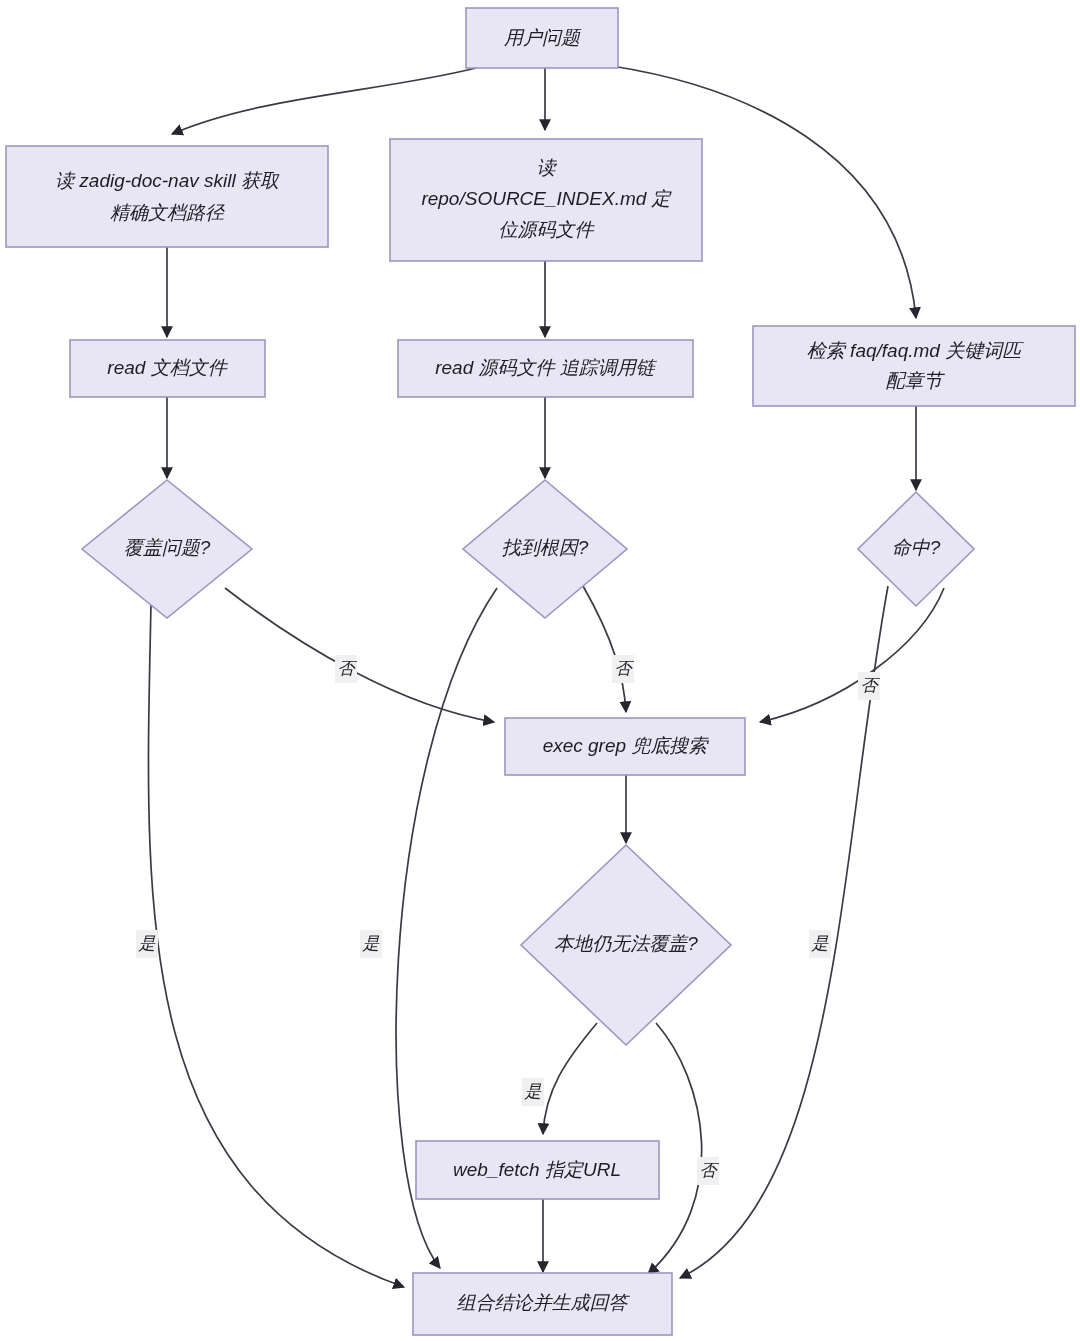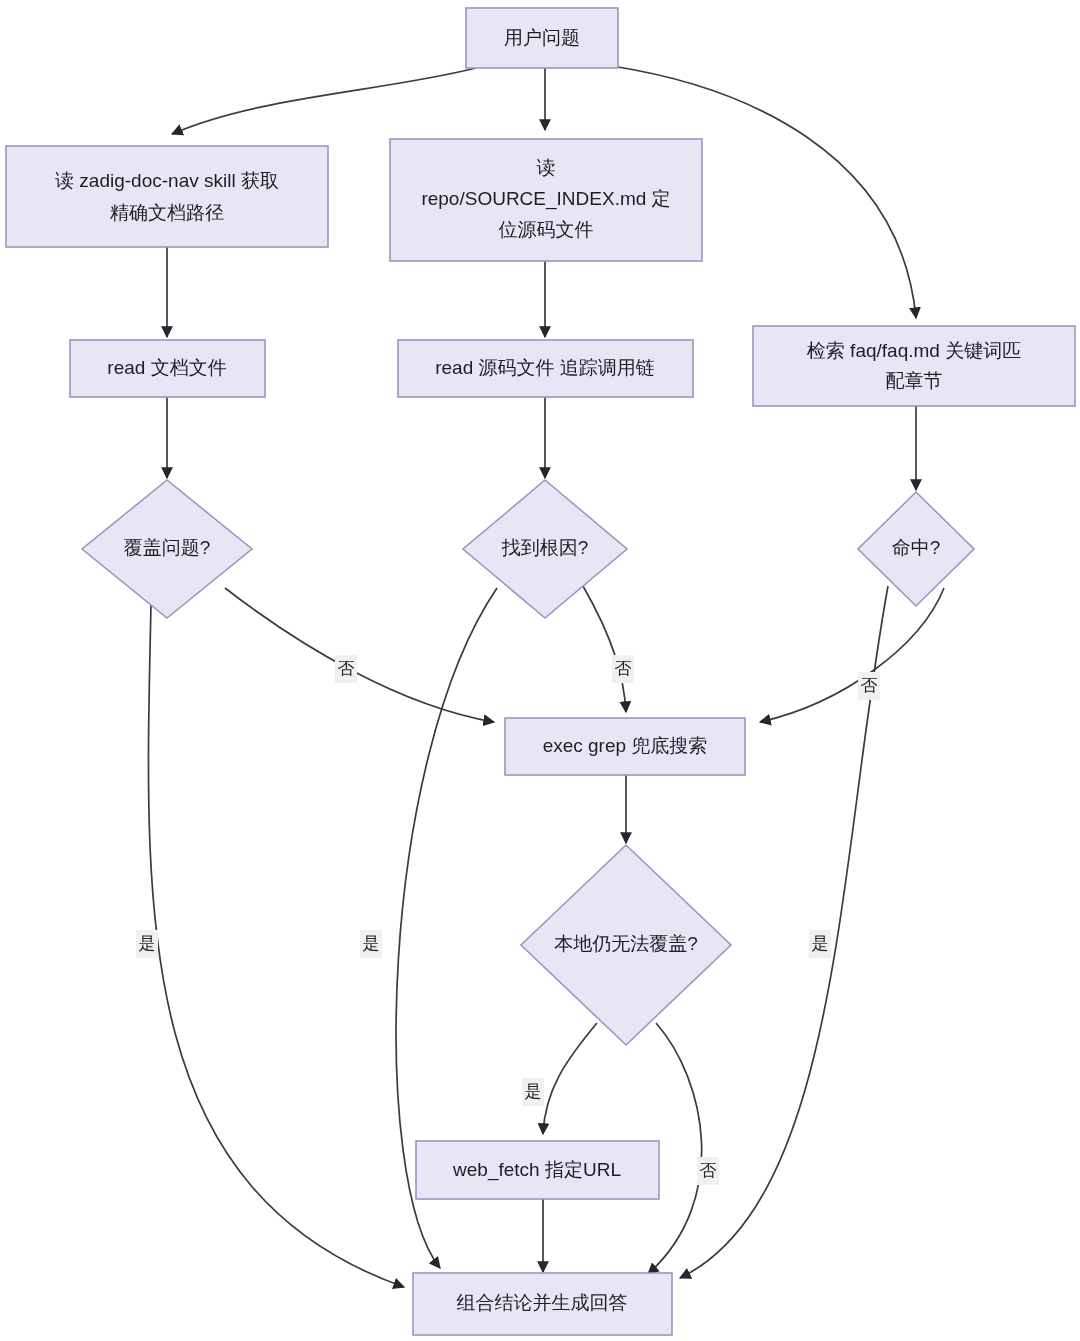--- a/index.html
+++ b/index.html
@@ -10,20 +10,21 @@
   body {
     width: 1080px;
     height: 1341px;
     font-family: "Liberation Sans", "DejaVu Sans", sans-serif;
     overflow: hidden;
   }
   #flowchart-root {
     position: relative;
     width: 1080px;
     height: 1153px;
+    font-style: italic;
   }
   svg#diagram {
     display: block;
     width: 1080px;
     height: 1341px;
   }
   .node-shape {
     fill: #e8e6f5;
     stroke: #9a96c0;
     stroke-width: 1.6;

